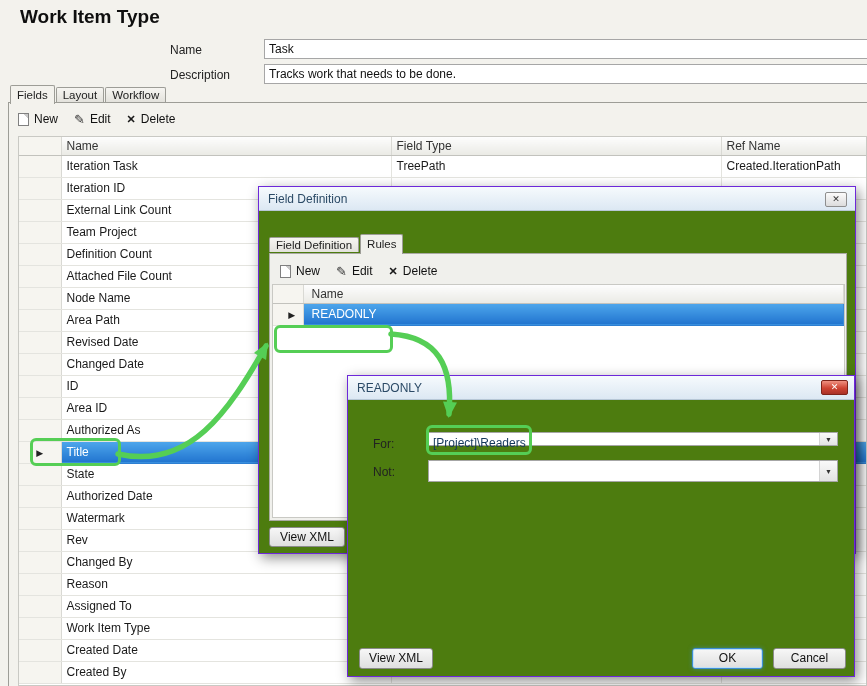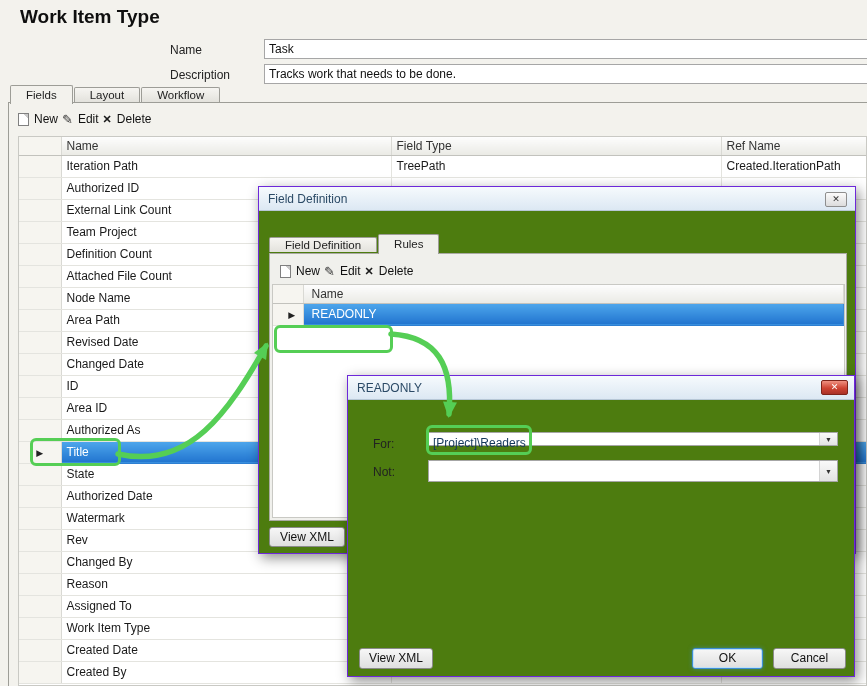--- a/index.html
+++ b/index.html
@@ -2,25 +2,25 @@
 <html><head>
 <meta charset="utf-8">
 <style>
   *{margin:0;padding:0;box-sizing:border-box;}
   body{font-family:"Liberation Sans",sans-serif;background:#fff;}
   #app{position:relative;width:867px;height:686px;background:#f3f2ed;overflow:hidden;font-size:12px;color:#1b1b1b;}
   .page-title{position:absolute;left:20px;top:6px;font-size:19px;font-weight:600;color:#0f0f0f;}
   .lbl{position:absolute;font-size:12px;color:#222;white-space:nowrap;}
   .txt{position:absolute;border:1px solid #a6a6a6;background:#fff;font:12px "Liberation Sans",sans-serif;padding:0 4px;color:#111;}
   .tabstrip{position:absolute;display:flex;align-items:flex-end;gap:1px;z-index:2;}
-  .tab{display:inline-block;padding:0 15px;font-size:11.5px;background:linear-gradient(#f6f5f1,#e3e2dc);border:1px solid #9d9d97;border-bottom:none;border-radius:2px 2px 0 0;height:15px;line-height:15px;color:#222;margin-bottom:1px;cursor:default;}
+  .tab{display:inline-block;padding:0 6px;font-size:11.5px;background:linear-gradient(#f6f5f1,#e3e2dc);border:1px solid #9d9d97;border-bottom:none;border-radius:2px 2px 0 0;height:15px;line-height:15px;color:#222;margin-bottom:1px;cursor:default;}
   .tab.active{background:#f3f2ed;height:19px;line-height:18px;margin-bottom:-1px;position:relative;z-index:3;}
   #fd .tab.active{background:#f0f0ec;height:20px;line-height:19px;text-align:right;}
   .panel{position:absolute;left:8px;top:102px;width:866px;height:590px;border:1px solid #9d9d97;background:#f3f2ed;}
-  .toolbar{position:absolute;display:flex;align-items:center;gap:4px;font-size:12px;color:#111;height:24px;}
+  .toolbar{position:absolute;display:flex;align-items:center;gap:16px;font-size:12px;color:#111;height:24px;}
   .tb-item{display:flex;align-items:center;gap:5px;cursor:default;}
   .icon-new{width:11px;height:13px;border:1px solid #808080;background:linear-gradient(225deg,#c9c9c9 3px,#fff 0);display:inline-block;}
   .icon-edit{font-size:13px;color:#333;line-height:13px;}
   .icon-del{font-size:11px;font-weight:700;color:#1a1a1a;line-height:12px;}
   .table-wrap{position:absolute;background:#fff;border:1px solid #c9c9c4;overflow:hidden;}
   table.grid{border-collapse:collapse;table-layout:fixed;background:#fff;}
   .grid th{font-weight:400;text-align:left;height:18px;padding:0 0 0 5px;font-size:12px;color:#333;background:linear-gradient(#fdfdfd,#eaeae5);border-right:1px solid #d9d9d4;border-bottom:1px solid #c2c2bd;white-space:nowrap;overflow:hidden;}
   .grid td{height:22px;padding:0 0 0 5px;font-size:12px;color:#1a1a1a;border-right:1px solid #e4e4df;border-bottom:1px solid #e4e4df;white-space:nowrap;overflow:hidden;}
   #rules-grid th,#rules-grid td{padding-left:8px;}
   .grid td.sel,.grid th.sel{background:#f6f5f0;border-right:1px solid #d9d9d4;padding-left:0;text-align:center;}
@@ -89,27 +89,27 @@
         <tr>
           <th class="sel"></th>
           <th>Name</th>
           <th>Field Type</th>
           <th>Ref Name</th>
         </tr>
       </thead>
       <tbody>
         <tr>
             <td class="sel"></td>
-            <td>Iteration Path</td>
+            <td>Iteration Task</td>
             <td>TreePath</td>
             <td>Created.IterationPath</td>
           </tr>
         <tr>
             <td class="sel"></td>
-            <td>Authorized ID</td>
+            <td>Iteration ID</td>
             <td></td>
             <td></td>
           </tr>
         <tr>
             <td class="sel"></td>
             <td>External Link Count</td>
             <td></td>
             <td></td>
           </tr>
         <tr>

